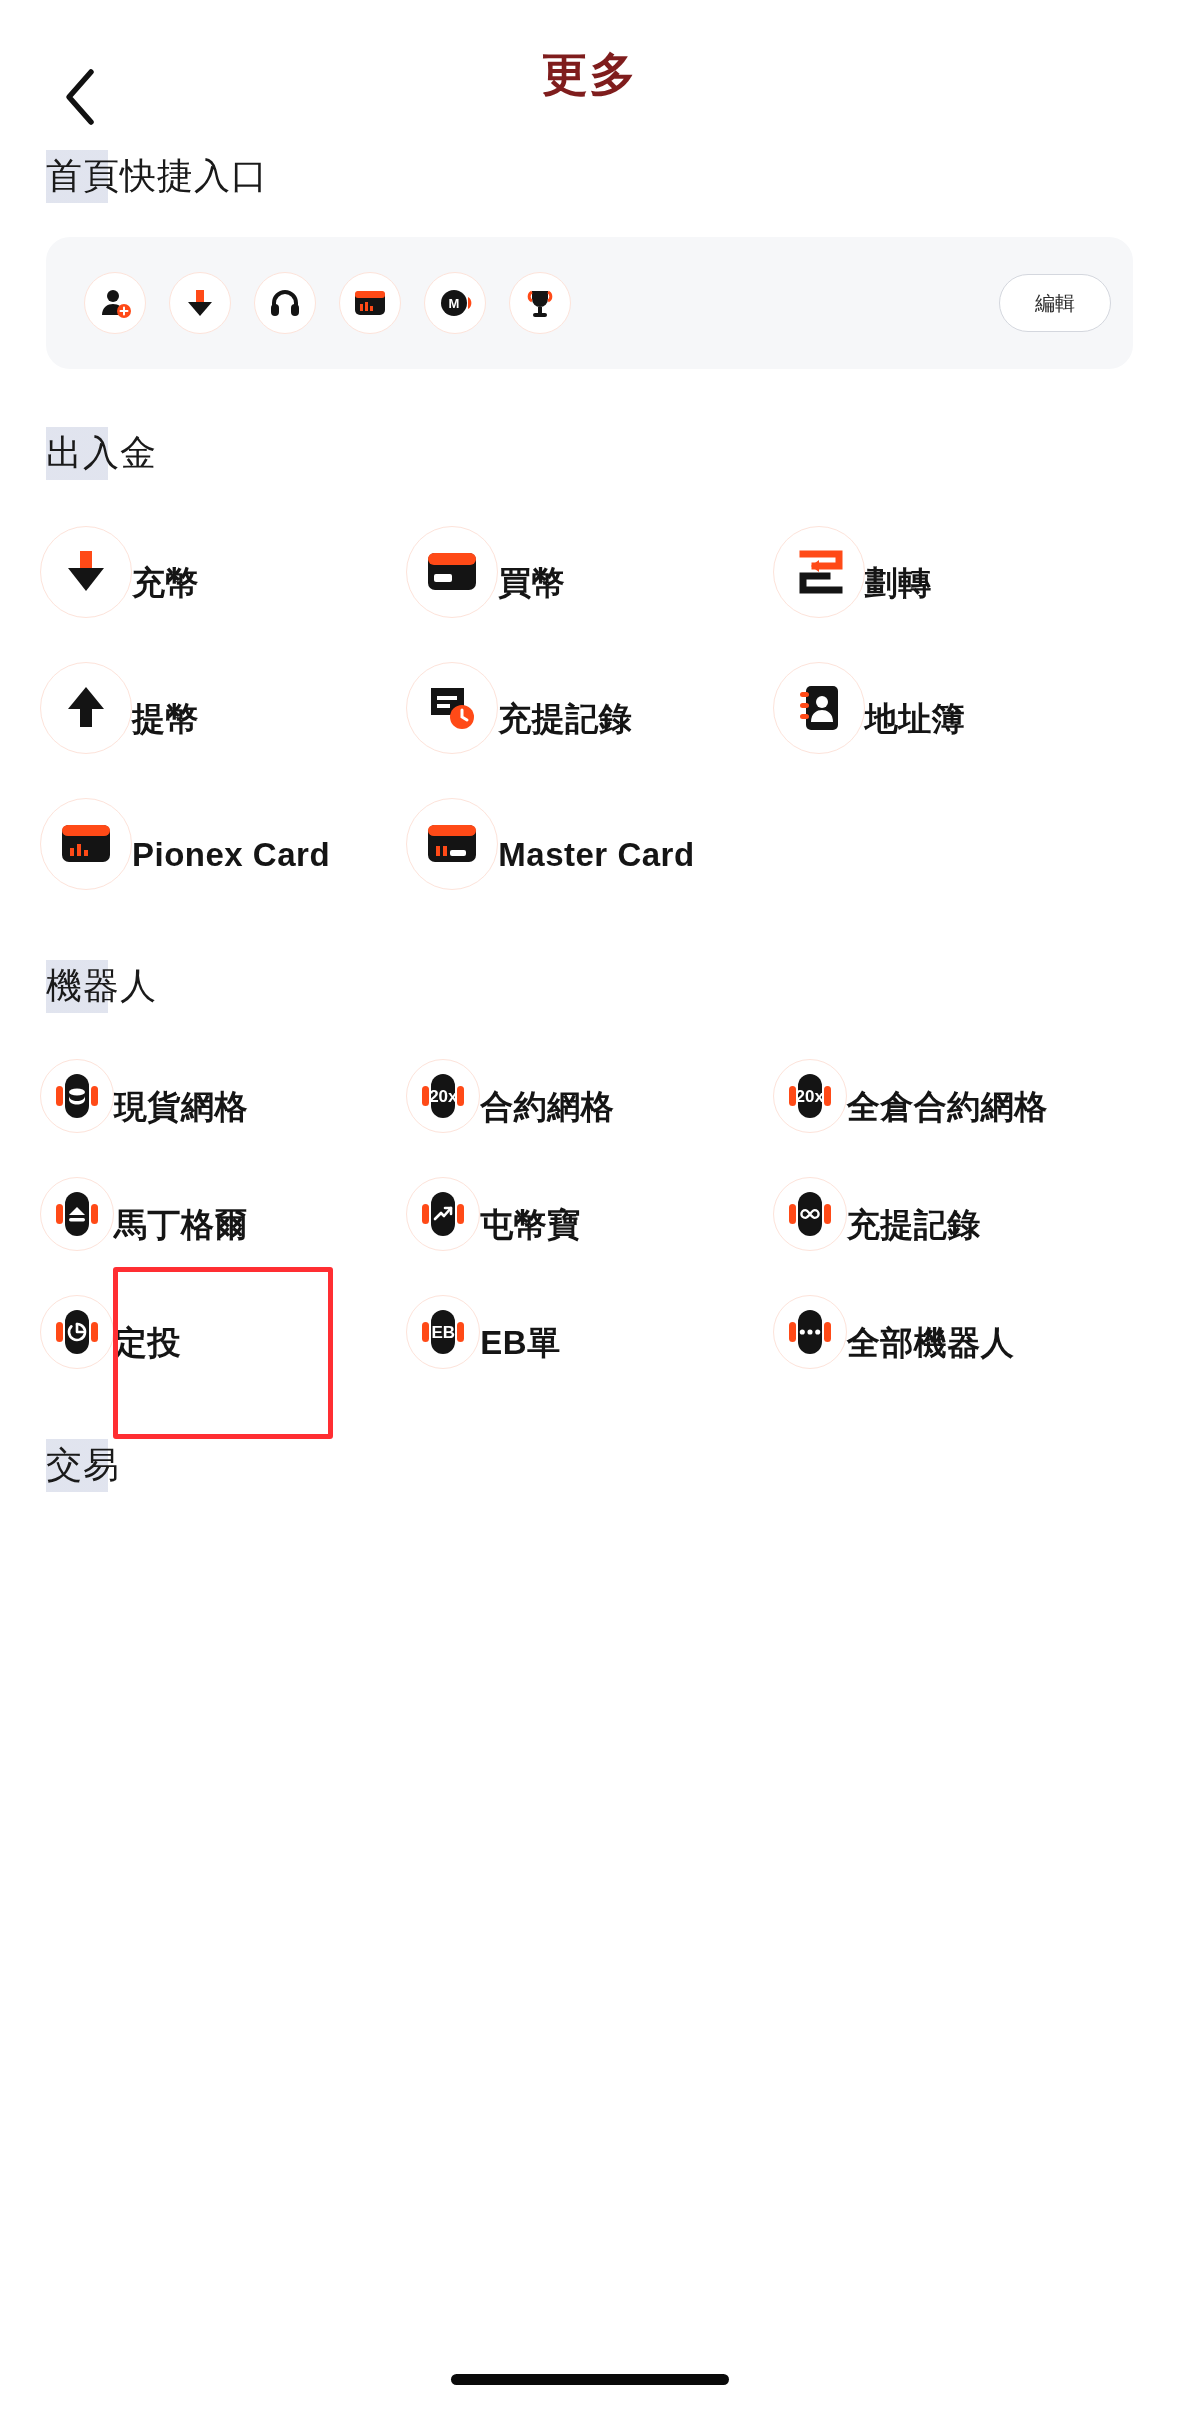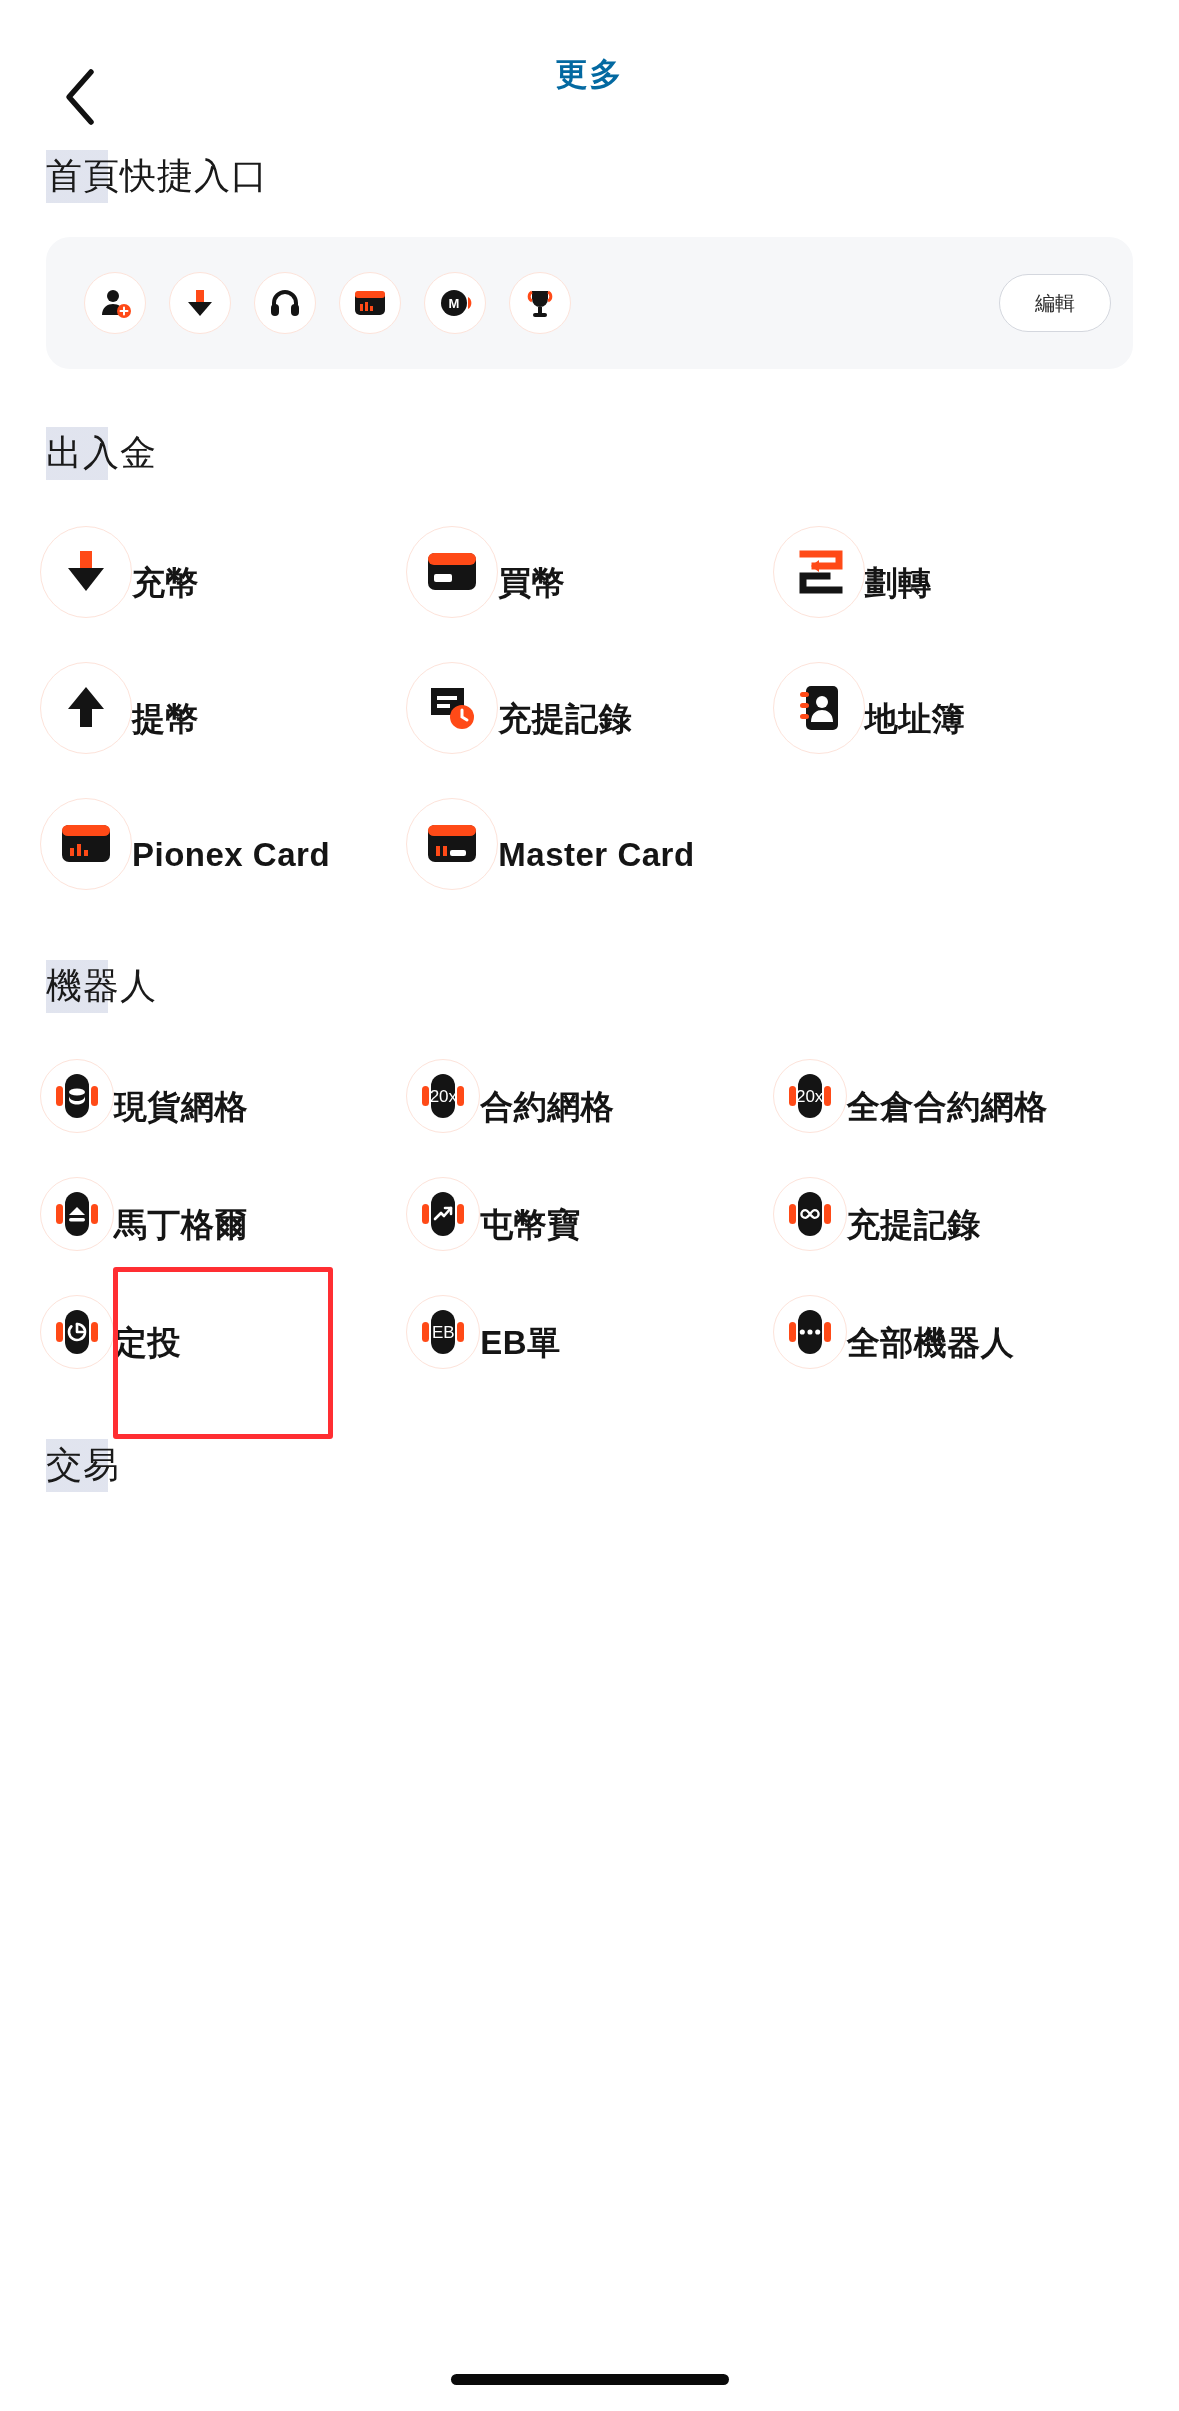--- a/index.html
+++ b/index.html
@@ -33,24 +33,24 @@
     top: 62px;
     width: 70px;
     height: 70px;
     display: flex;
     align-items: center;
     justify-content: center;
     cursor: pointer;
   }
   .back-btn svg { display: block; }
   .header-title {
-    font-size: 32px;
+    font-size: 46px;
     font-weight: 700;
     letter-spacing: 2px;
-    color: #0369a1;
+    color: #7f1d1d;
   }
 
   
   .section-title {
     font-size: 36px;
     font-weight: 400;
     color: #1a1a1a;
     margin: 0 0 0 46px;
     letter-spacing: 1px;
   }
@@ -174,21 +174,21 @@
   }
 
   
   .rsq {
     width: 24px; height: 44px;
     border-radius: 12px;
     background: #141414;
     display: flex; align-items: center; justify-content: center;
     color: #ffffff;
     font-size: 17px;
-    font-weight: 400;
+    font-weight: 700;
     position: relative;
   }
   .rsq .txt { line-height: 1; }
   .ear-l, .ear-r {
     position: absolute;
     width: 7px; height: 20px;
     border-radius: 4px;
     background: #ff4a17;
     top: 12px;
   }

